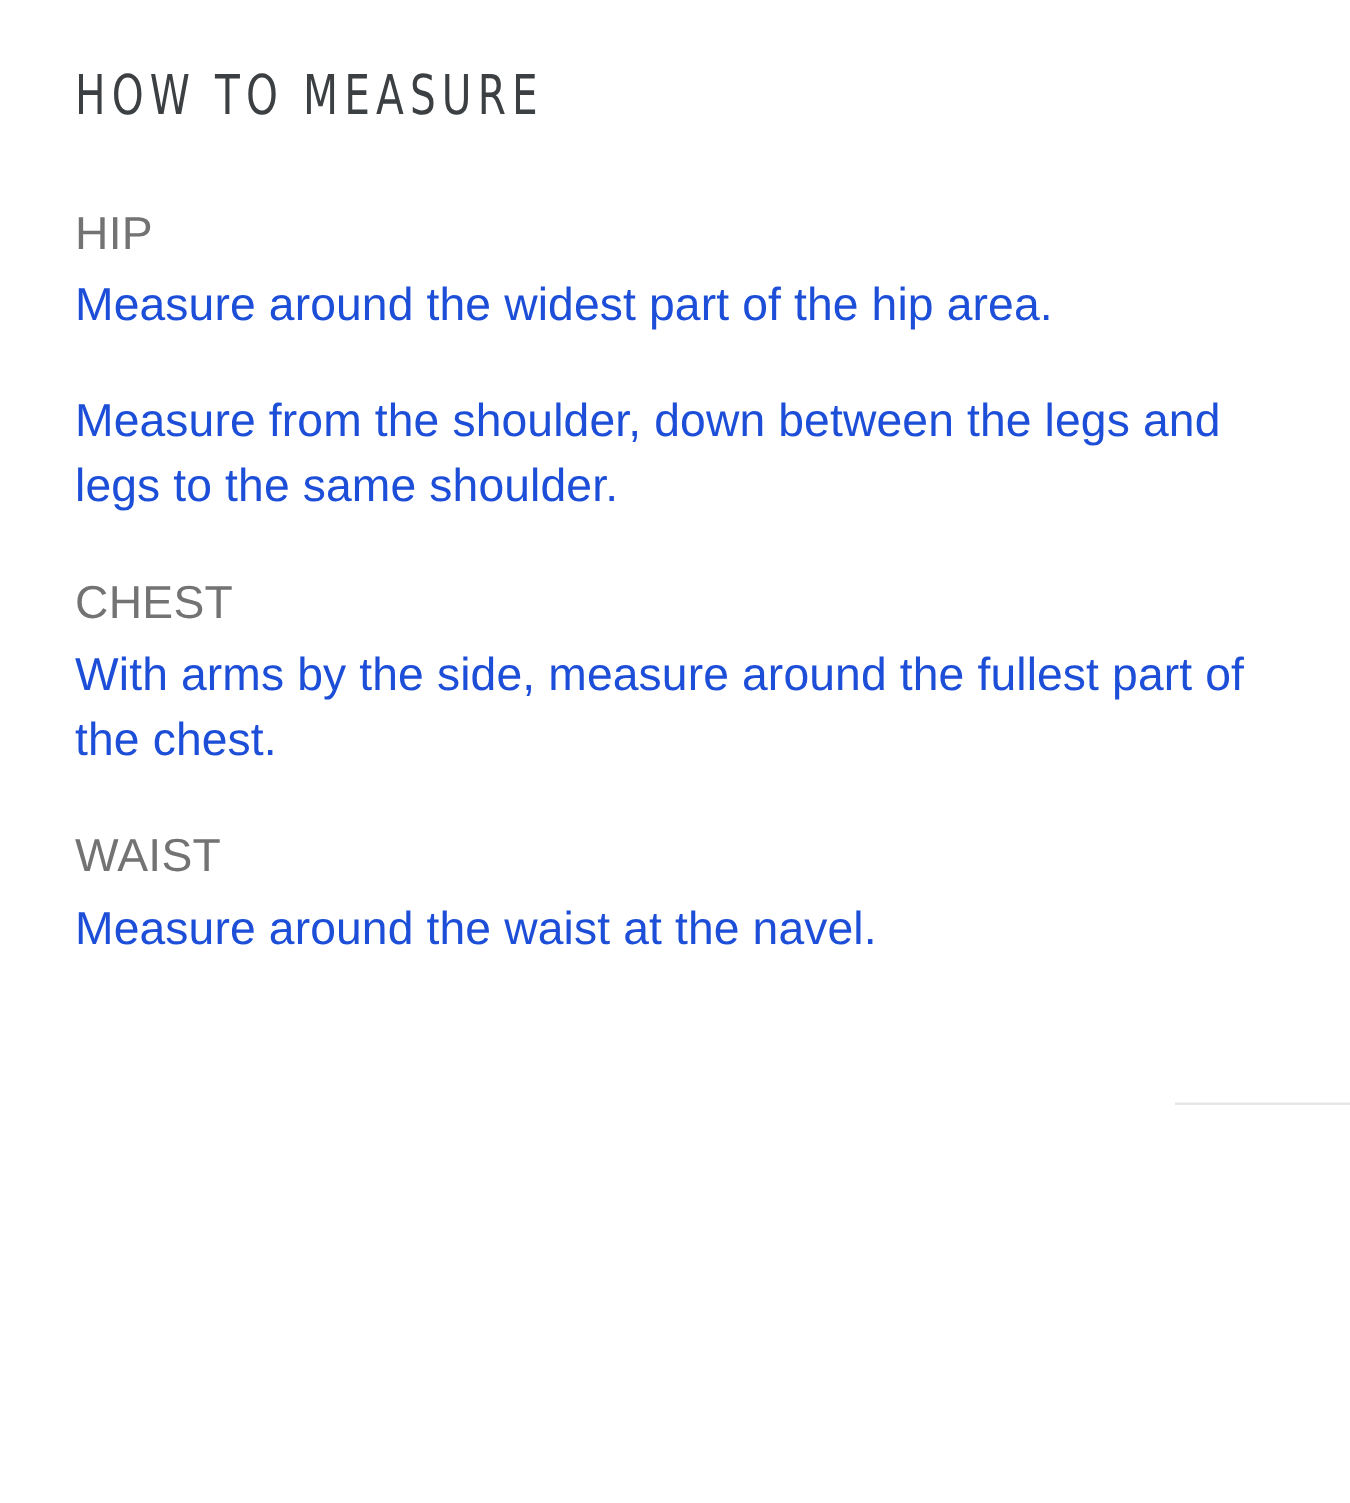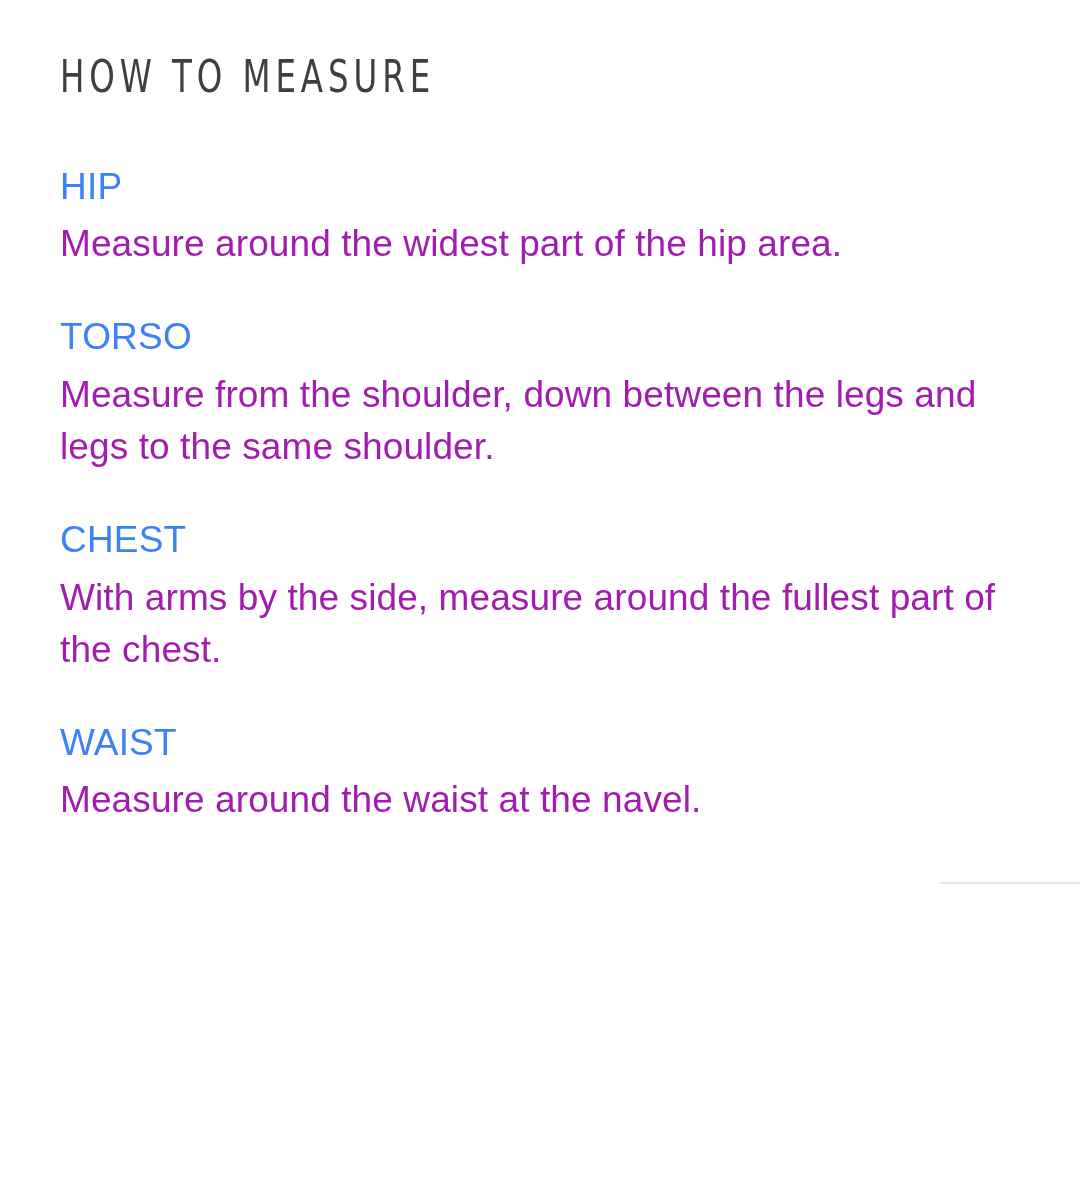--- a/index.html
+++ b/index.html
@@ -37,29 +37,29 @@
   .measure-block {
     margin-bottom: 40px;
   }
   .measure-block:last-child {
     margin-bottom: 0;
   }
   .measure-label {
     font-size: 37px;
     font-weight: 400;
     line-height: 1.4;
-    color: #3b82f6;
+    color: #737373;
     margin: 0 0 6px 0;
     letter-spacing: 0.2px;
   }
   .measure-desc {
     font-size: 37px;
     font-weight: 400;
     line-height: 1.42;
-    color: #a21caf;
+    color: #1d4ed8;
     margin: 0;
     max-width: 960px;
     letter-spacing: 0.1px;
   }
   .bottom-rule {
     position: absolute;
     left: 940px;
     right: 0;
     bottom: 0;
     height: 2px;
@@ -72,21 +72,20 @@
 <div class="page">
 
   <h1 class="section-title">HOW TO MEASURE</h1>
 
   <div class="measure-block">
     <div class="measure-label">HIP</div>
     <p class="measure-desc">Measure around the widest part of the hip area.</p>
   </div>
 
   <div class="measure-block">
-    <div class="measure-label">TORSO</div>
     <p class="measure-desc">Measure from the shoulder, down between the legs and legs to the same shoulder.</p>
   </div>
 
   <div class="measure-block">
     <div class="measure-label">CHEST</div>
     <p class="measure-desc">With arms by the side, measure around the fullest part of the chest.</p>
   </div>
 
   <div class="measure-block">
     <div class="measure-label">WAIST</div>

